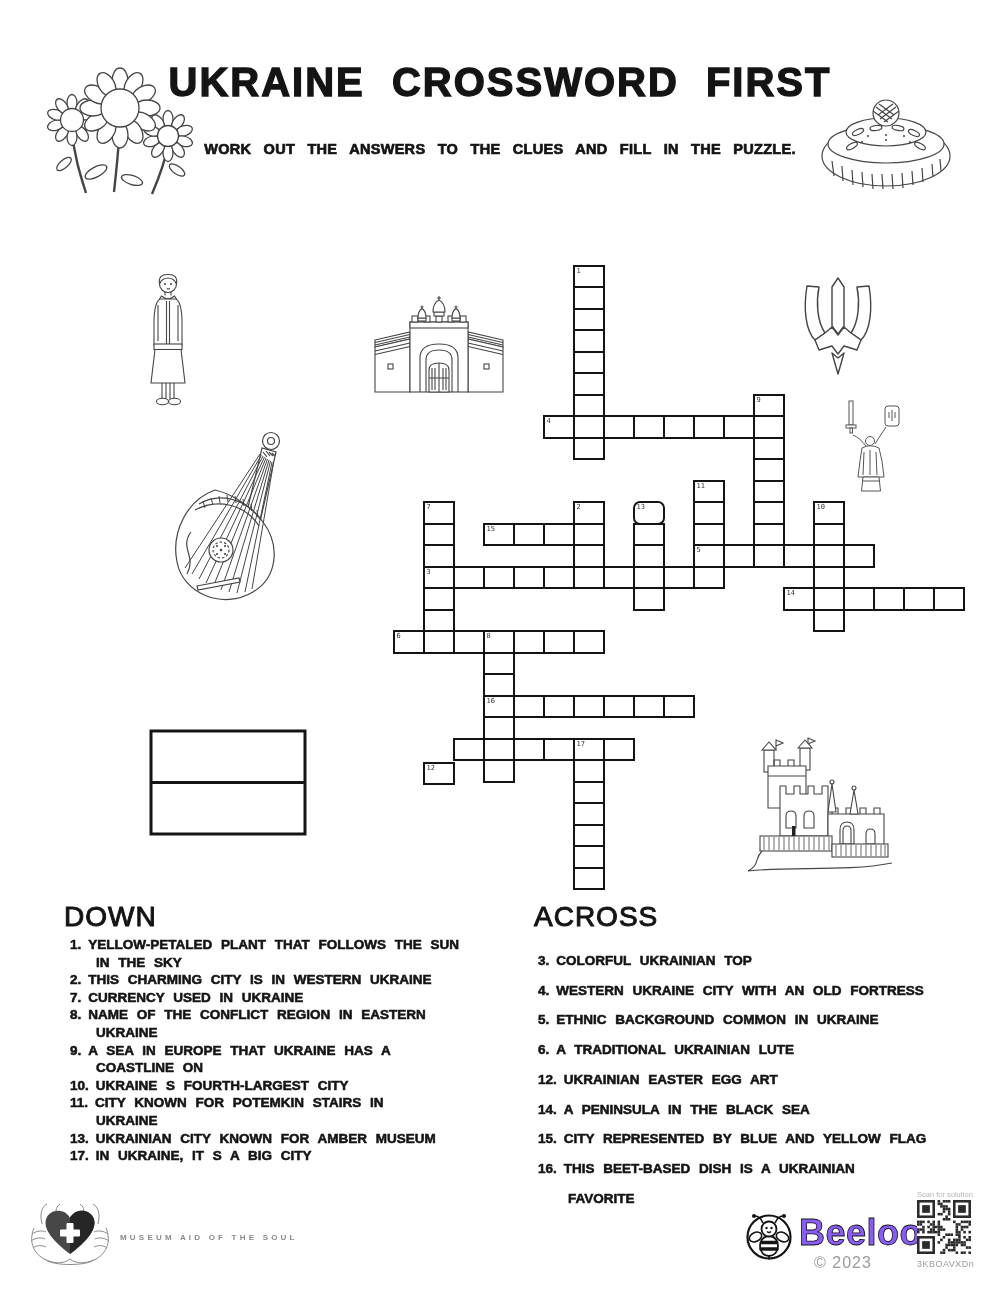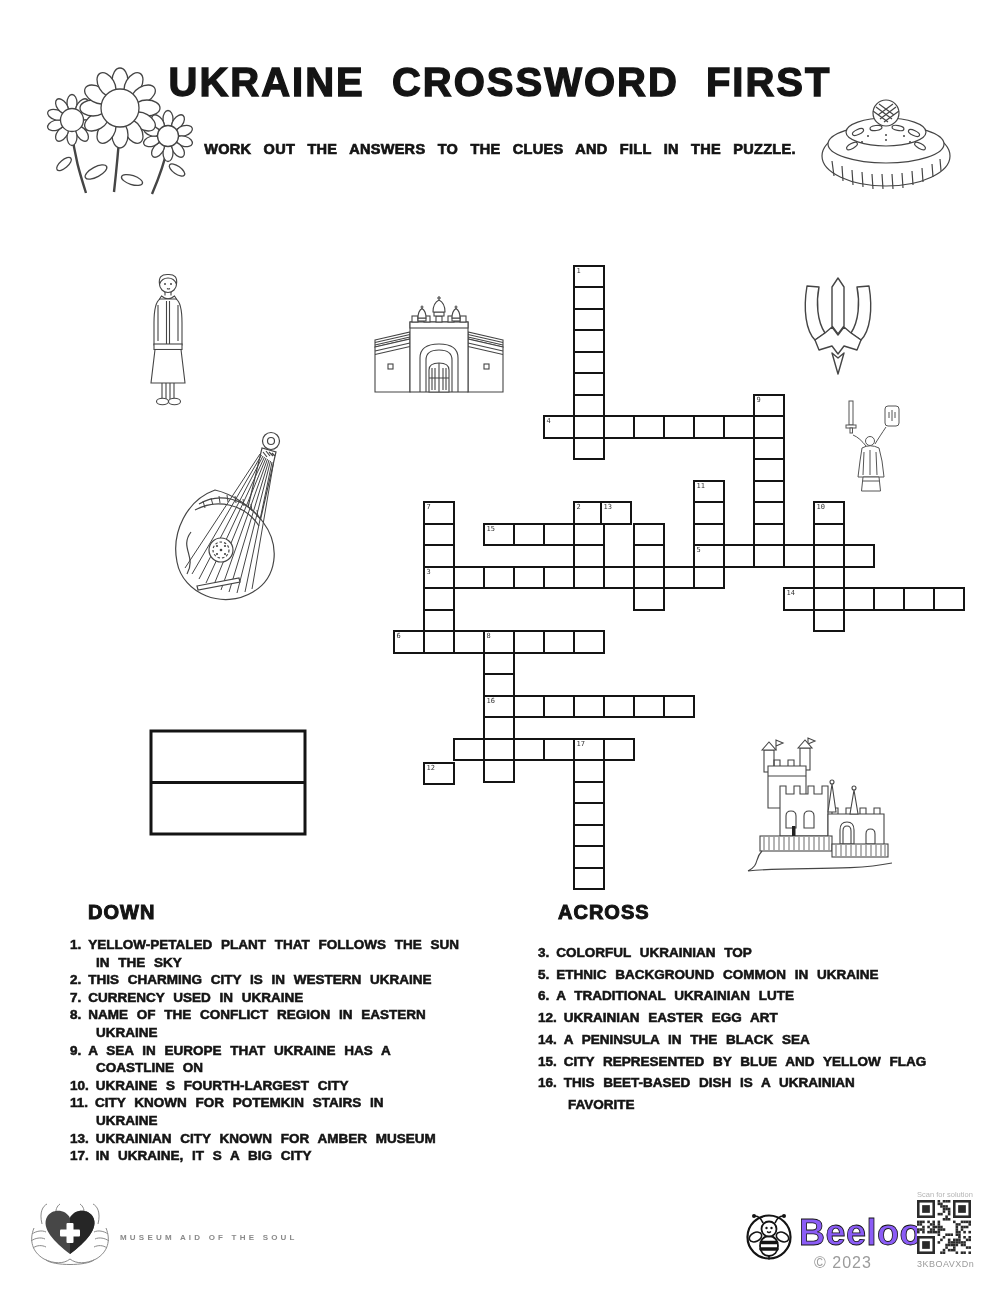--- a/index.html
+++ b/index.html
@@ -13,25 +13,25 @@
   .subtitle{left:0;right:0;top:141px;text-align:center;font-size:14.5px;font-weight:700;
          letter-spacing:.3px;word-spacing:8px;-webkit-text-stroke:.7px #141414;}
 
   
   .cell{position:absolute;width:32px;height:23.5px;background:#fff;
         border:2px solid #141414;box-sizing:border-box;}
   .cnum{position:absolute;top:0px;left:1.5px;font-size:7px;line-height:8px;
         font-family:"DejaVu Sans Mono",monospace;color:#333;font-weight:400;}
 
   
-  .clue-head{font-size:20px;font-weight:700;letter-spacing:1px;margin-left:24px;-webkit-text-stroke:1px #141414;}
+  .clue-head{font-size:28px;font-weight:400;letter-spacing:1px;-webkit-text-stroke:1px #141414;}
   .clues .l{font-size:13.5px;font-weight:700;white-space:nowrap;
             letter-spacing:0px;word-spacing:5px;-webkit-text-stroke:.55px #141414;}
   .clues.down .l{line-height:17.6px;}
-  .clues.across .l{line-height:21.7px;}
+  .clues.across .l{line-height:21.7px;margin-top:8px;}
   .clues.down .wrap{padding-left:26px;}
   .clues.across .wrap{padding-left:30px;}
   .cno{margin-right:7px;}
 
   
   .soul-text{left:120px;top:1233px;font-size:8px;font-weight:700;letter-spacing:3.2px;color:#8a8a8a;}
   .brand{left:799px;top:1212px;font-size:36px;font-weight:800;color:#8b5cf6;letter-spacing:.5px;
          -webkit-text-stroke:.8px #111;}
   .copyright{left:814px;top:1254px;font-size:16px;color:#9b9b9b;font-weight:400;letter-spacing:1px;}
   .qr-top{left:917px;top:1190px;font-size:7.5px;color:#b5b5b5;}
@@ -327,21 +327,21 @@
       </div>
       <div class="cell" style="left: 423px; top: 587px;"></div>
       <div class="cell" style="left: 423px; top: 608.5px;"></div>
       <div class="cell" style="left: 423px; top: 630px;"></div>
       <div class="cell" style="left: 573px; top: 501px;">
         <span class="cnum">2</span>
       </div>
       <div class="cell" style="left: 573px; top: 522.5px;"></div>
       <div class="cell" style="left: 573px; top: 544px;"></div>
       <div class="cell" style="left: 573px; top: 565.5px;"></div>
-      <div class="cell" style="left: 600px; top: 501px;">
+      <div class="cell" style="left: 633px; top: 501px; border-radius: 7px;">
         <span class="cnum">13</span>
       </div>
       <div class="cell" style="left: 633px; top: 522.5px;"></div>
       <div class="cell" style="left: 633px; top: 544px;"></div>
       <div class="cell" style="left: 633px; top: 565.5px;"></div>
       <div class="cell" style="left: 633px; top: 587px;"></div>
       <div class="cell" style="left: 813px; top: 501px;">
         <span class="cnum">10</span>
       </div>
       <div class="cell" style="left: 813px; top: 522.5px;"></div>
@@ -444,20 +444,23 @@
       </div>
       <div class="clue">
         <div class="l"><span class="cno">17.</span>IN UKRAINE, IT S A BIG CITY</div>
       </div>
     </div>
 
   <div class="abs clue-head" style="left:534px;top:901px">ACROSS</div>
   <div class="abs clues across" id="across-list" style="left:538px;top:942px;width:440px">
       <div class="clue">
         <div class="l"><span class="cno">3.</span>COLORFUL UKRAINIAN TOP</div>
+      </div>
+      <div class="clue">
+        <div class="l"><span class="cno">4.</span>WESTERN UKRAINE CITY WITH AN OLD FORTRESS</div>
       </div>
       <div class="clue">
         <div class="l"><span class="cno">5.</span>ETHNIC BACKGROUND COMMON IN UKRAINE</div>
       </div>
       <div class="clue">
         <div class="l"><span class="cno">6.</span>A TRADITIONAL UKRAINIAN LUTE</div>
       </div>
       <div class="clue">
         <div class="l"><span class="cno">12.</span>UKRAINIAN EASTER EGG ART</div>
       </div>

